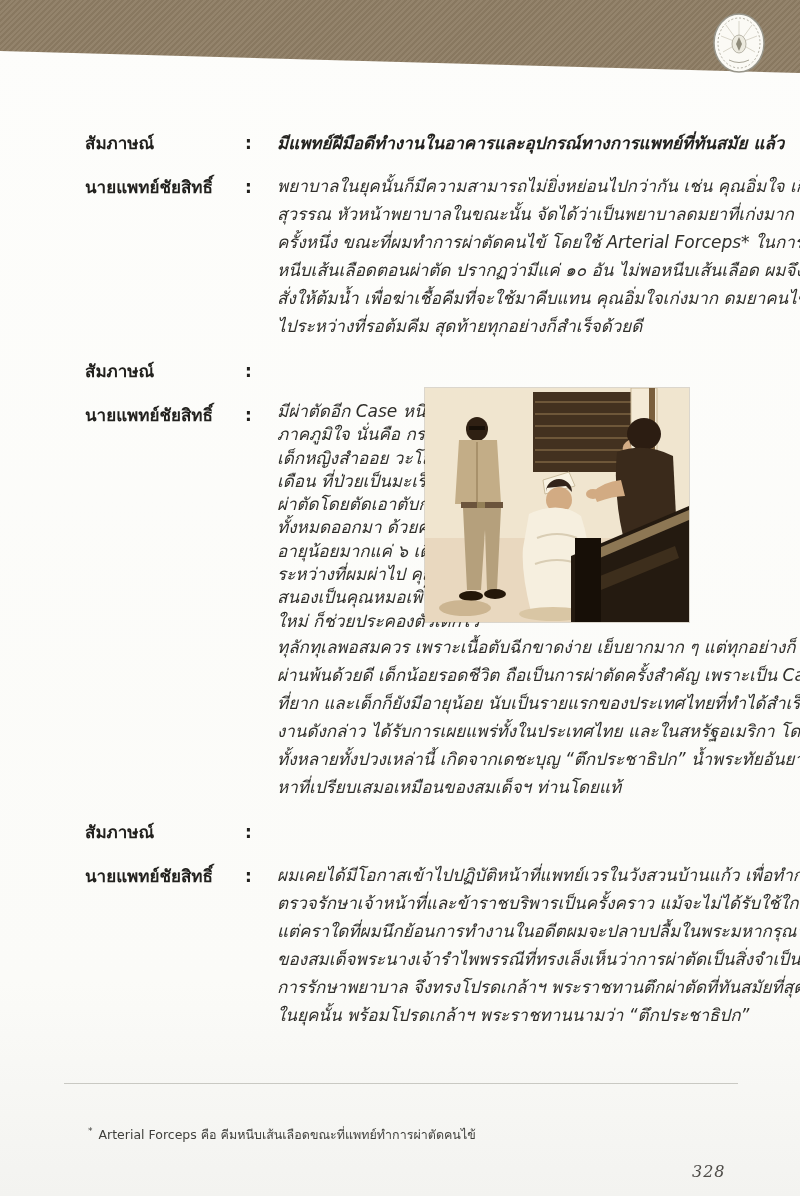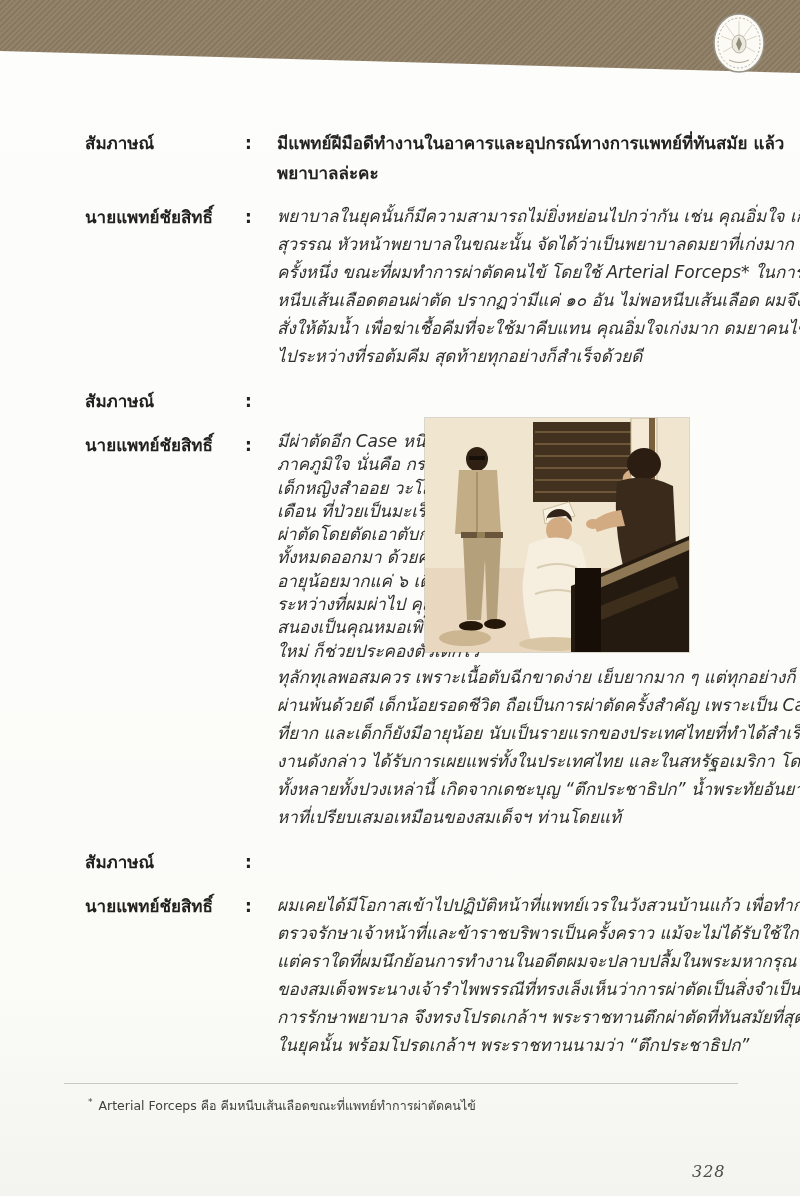--- a/index.html
+++ b/index.html
@@ -18,31 +18,31 @@
   }
   .seal { position:absolute; top:12px; left:712px; width:54px; height:62px; }
   
   .content { position:absolute; top:128px; left:85px; width:652px; }
   .block { display:flex; align-items:flex-start; }
   .m14 { margin-bottom:14px; } .m16 { margin-bottom:16px; }
   .speaker { flex:0 0 160px; font-weight:bold; font-size:17px; line-height:30px; color:#21201d; }
   .colon   { flex:0 0 32px;  font-weight:bold; font-size:17px; line-height:30px; color:#21201d; }
   .btext   { flex:1; font-size:17px; position:relative; }
   .tline { white-space:nowrap; }
-  .question .tline { line-height:30px; font-weight:bold; color:#23221f; }
+  .question .tline { line-height:30px; font-weight:bold; color:#23221f;font-style:italic; }
   .answer  .tline { line-height:28px; font-style:italic; color:#2f2e2a; }
   .answer .photo-col .tline { line-height:23.3px; }
   .photo-col { width:150px; }
   .photo-frame {
     position:absolute; left:148px; top:-12px; width:264px; height:234px;
     background:#e9d8bf; box-shadow:0 0 0 1px rgba(120,100,70,.25);
   }
   
   .footnote-rule { position:absolute; left:64px; top:1083px; width:674px; border-top:1px solid #c9c9c3; }
-  .footnote { position:absolute; left:88px; top:1096px; width:620px; font-size:12.5px; color:#3f3f3b; }
+  .footnote { position:absolute; left:88px; top:1125px; width:620px; font-size:12.5px; color:#3f3f3b; }
   .fn-marker { font-size:9px; vertical-align:super; margin-right:6px; color:#3f3f3b; }
   
   .page-number {
     position:absolute; left:692px; top:1162px; font-family:"DejaVu Serif","Liberation Serif",serif;
     font-size:16px; color:#4e4c48; letter-spacing:1px; font-style:italic;
   }
 </style>
 </head>
 <body>
 
@@ -69,21 +69,20 @@
     </svg>
   </div>
 
   <div class="content">
 
     <div class="block question m14">
       <div class="speaker">สัมภาษณ์</div>
       <div class="colon">:</div>
       <div class="btext">
           <div class="tline">มีแพทย์ฝีมือดีทำงานในอาคารและอุปกรณ์ทางการแพทย์ที่ทันสมัย  แล้ว</div>
-          <div class="tline">พยาบาลล่ะคะ</div>
         </div>
     </div>
 
     <div class="block answer m16">
       <div class="speaker">นายแพทย์ชัยสิทธิ์</div>
       <div class="colon">:</div>
       <div class="btext">
           <div class="tline">พยาบาลในยุคนั้นก็มีความสามารถไม่ยิ่งหย่อนไปกว่ากัน เช่น คุณอิ่มใจ เกียรติ</div>
           <div class="tline">สุวรรณ หัวหน้าพยาบาลในขณะนั้น จัดได้ว่าเป็นพยาบาลดมยาที่เก่งมาก มี</div>
           <div class="tline">ครั้งหนึ่ง ขณะที่ผมทำการผ่าตัดคนไข้ โดยใช้ Arterial Forceps* ในการ</div>

